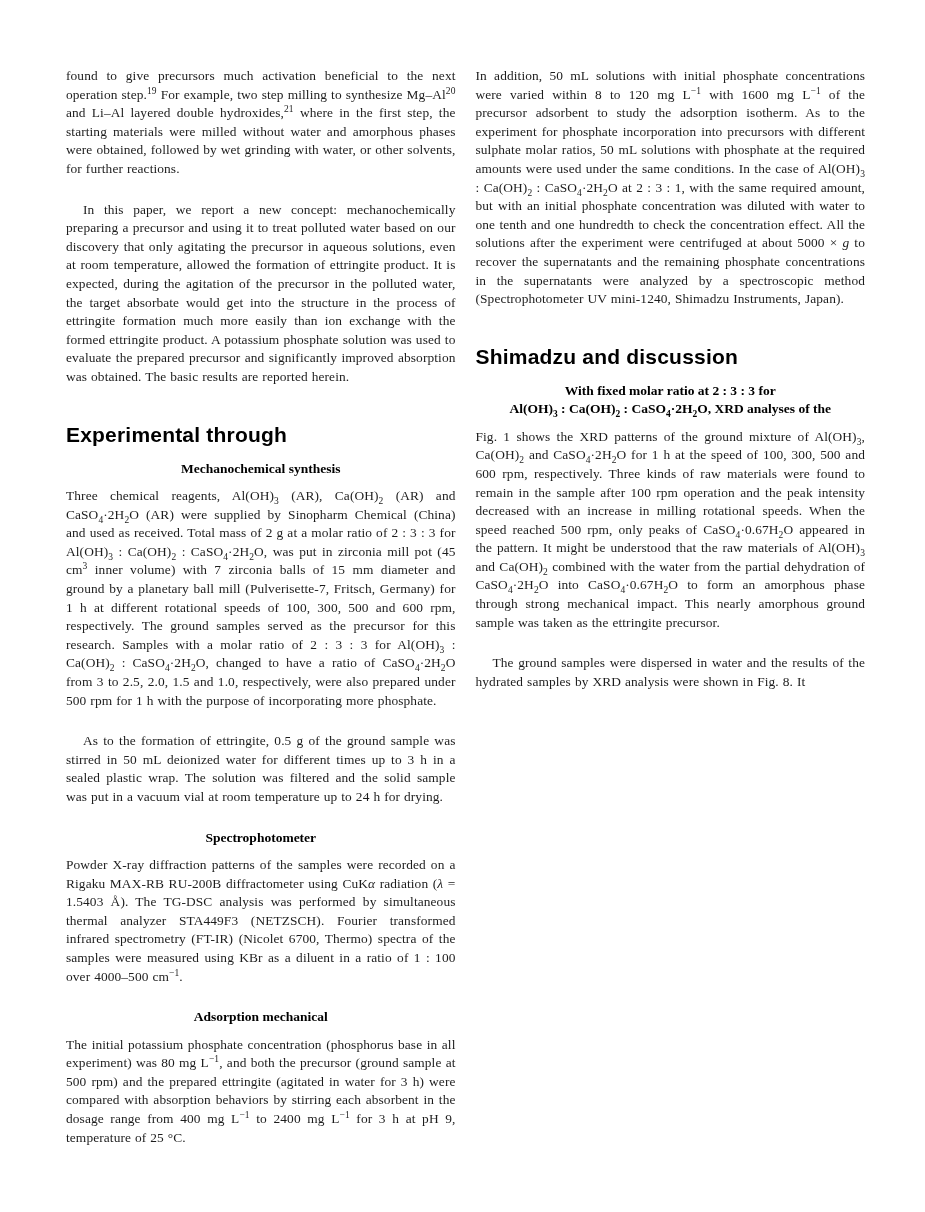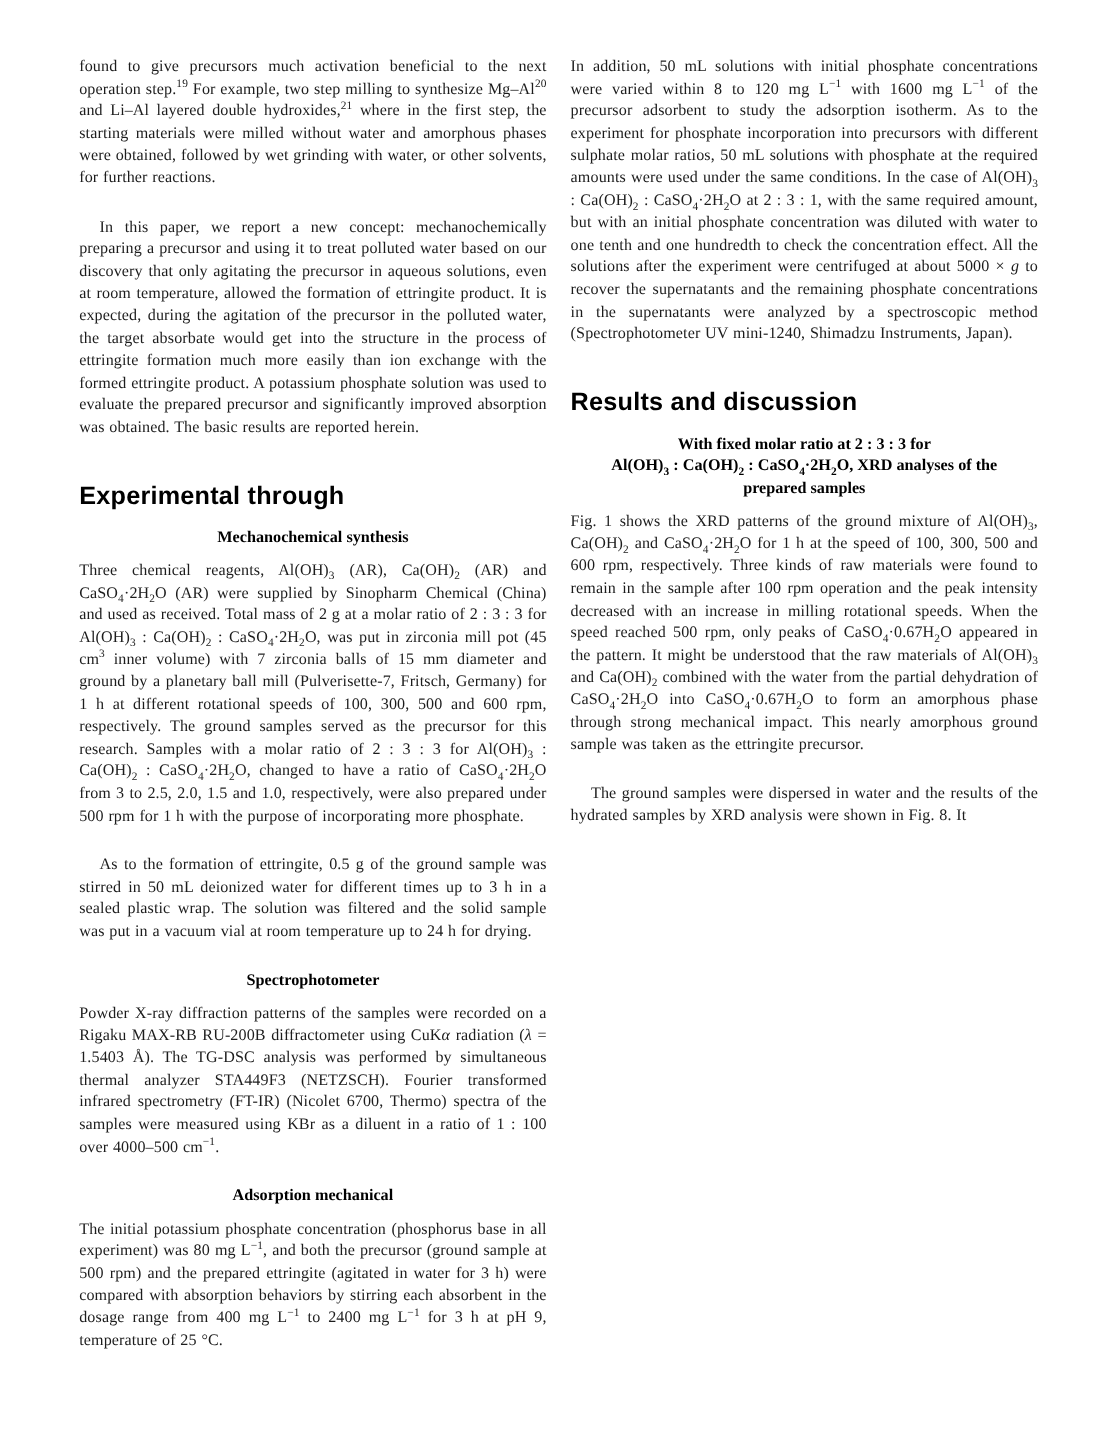--- a/index.html
+++ b/index.html
@@ -11,21 +11,21 @@
     width: 925px;
     height: 1212px;
     overflow: hidden;
     font-family: "Liberation Serif", "DejaVu Serif", serif;
     color: #1c1c1c;
   }
   .page {
     box-sizing: border-box;
     width: 925px;
     height: 1212px;
-    padding: 46px 60px 0 66px;
+    padding: 67px 60px 0 66px;
     background: #ffffff;
   }
   .columns {
     display: flex;
     gap: 20px;
     align-items: flex-start;
   }
   .col {
     width: 389.5px;
     flex: 0 0 389.5px;
@@ -89,26 +89,25 @@
       <h2 class="subheading">Spectrophotometer</h2>
       <p class="body-par">Powder X-ray diffraction patterns of the samples were recorded on a Rigaku MAX-RB RU-200B diffractometer using CuK<i>α</i> radiation (<i>λ</i> = 1.5403 Å). The TG-DSC analysis was performed by simultaneous thermal analyzer STA449F3 (NETZSCH). Fourier transformed infrared spectrometry (FT-IR) (Nicolet 6700, Thermo) spectra of the samples were measured using KBr as a diluent in a ratio of 1 : 100 over 4000–500 cm<sup>−1</sup>.</p>
 
       <h2 class="subheading">Adsorption mechanical</h2>
       <p class="body-par">The initial potassium phosphate concentration (phosphorus base in all experiment) was 80 mg L<sup>−1</sup>, and both the precursor (ground sample at 500 rpm) and the prepared ettringite (agitated in water for 3 h) were compared with absorption behaviors by stirring each absorbent in the dosage range from 400 mg L<sup>−1</sup> to 2400 mg L<sup>−1</sup> for 3 h at pH 9, temperature of 25 °C.</p>
     </div>
 
     <div class="col">
       <p class="body-par">In addition, 50 mL solutions with initial phosphate concentrations were varied within 8 to 120 mg L<sup>−1</sup> with 1600 mg L<sup>−1</sup> of the precursor adsorbent to study the adsorption isotherm. As to the experiment for phosphate incorporation into precursors with different sulphate molar ratios, 50 mL solutions with phosphate at the required amounts were used under the same conditions. In the case of Al(OH)<sub>3</sub> : Ca(OH)<sub>2</sub> : CaSO<sub>4</sub>·2H<sub>2</sub>O at 2 : 3 : 1, with the same required amount, but with an initial phosphate concentration was diluted with water to one tenth and one hundredth to check the concentration effect. All the solutions after the experiment were centrifuged at about 5000 × <i>g</i> to recover the supernatants and the remaining phosphate concentrations in the supernatants were analyzed by a spectroscopic method (Spectrophotometer UV mini-1240, Shimadzu Instruments, Japan).</p>
 
-      <h1 class="section-heading">Results and discussion</h1>
+      <h1 class="section-heading">Shimadzu and discussion</h1>
 
       <h2 class="subheading first">
         <span>With fixed molar ratio at 2 : 3 : 3 for</span>
         <span>Al(OH)<sub>3</sub> : Ca(OH)<sub>2</sub> : CaSO<sub>4</sub>·2H<sub>2</sub>O, XRD analyses of the</span>
-        <span>prepared samples</span>
       </h2>
 
       <p class="body-par">Fig. 1 shows the XRD patterns of the ground mixture of Al(OH)<sub>3</sub>, Ca(OH)<sub>2</sub> and CaSO<sub>4</sub>·2H<sub>2</sub>O for 1 h at the speed of 100, 300, 500 and 600 rpm, respectively. Three kinds of raw materials were found to remain in the sample after 100 rpm operation and the peak intensity decreased with an increase in milling rotational speeds. When the speed reached 500 rpm, only peaks of CaSO<sub>4</sub>·0.67H<sub>2</sub>O appeared in the pattern. It might be understood that the raw materials of Al(OH)<sub>3</sub> and Ca(OH)<sub>2</sub> combined with the water from the partial dehydration of CaSO<sub>4</sub>·2H<sub>2</sub>O into CaSO<sub>4</sub>·0.67H<sub>2</sub>O to form an amorphous phase through strong mechanical impact. This nearly amorphous ground sample was taken as the ettringite precursor.</p>
       <p class="body-par indent">The ground samples were dispersed in water and the results of the hydrated samples by XRD analysis were shown in Fig. 8. It</p>
     </div>
 
   </div>
 </div>
 
 </body></html>

